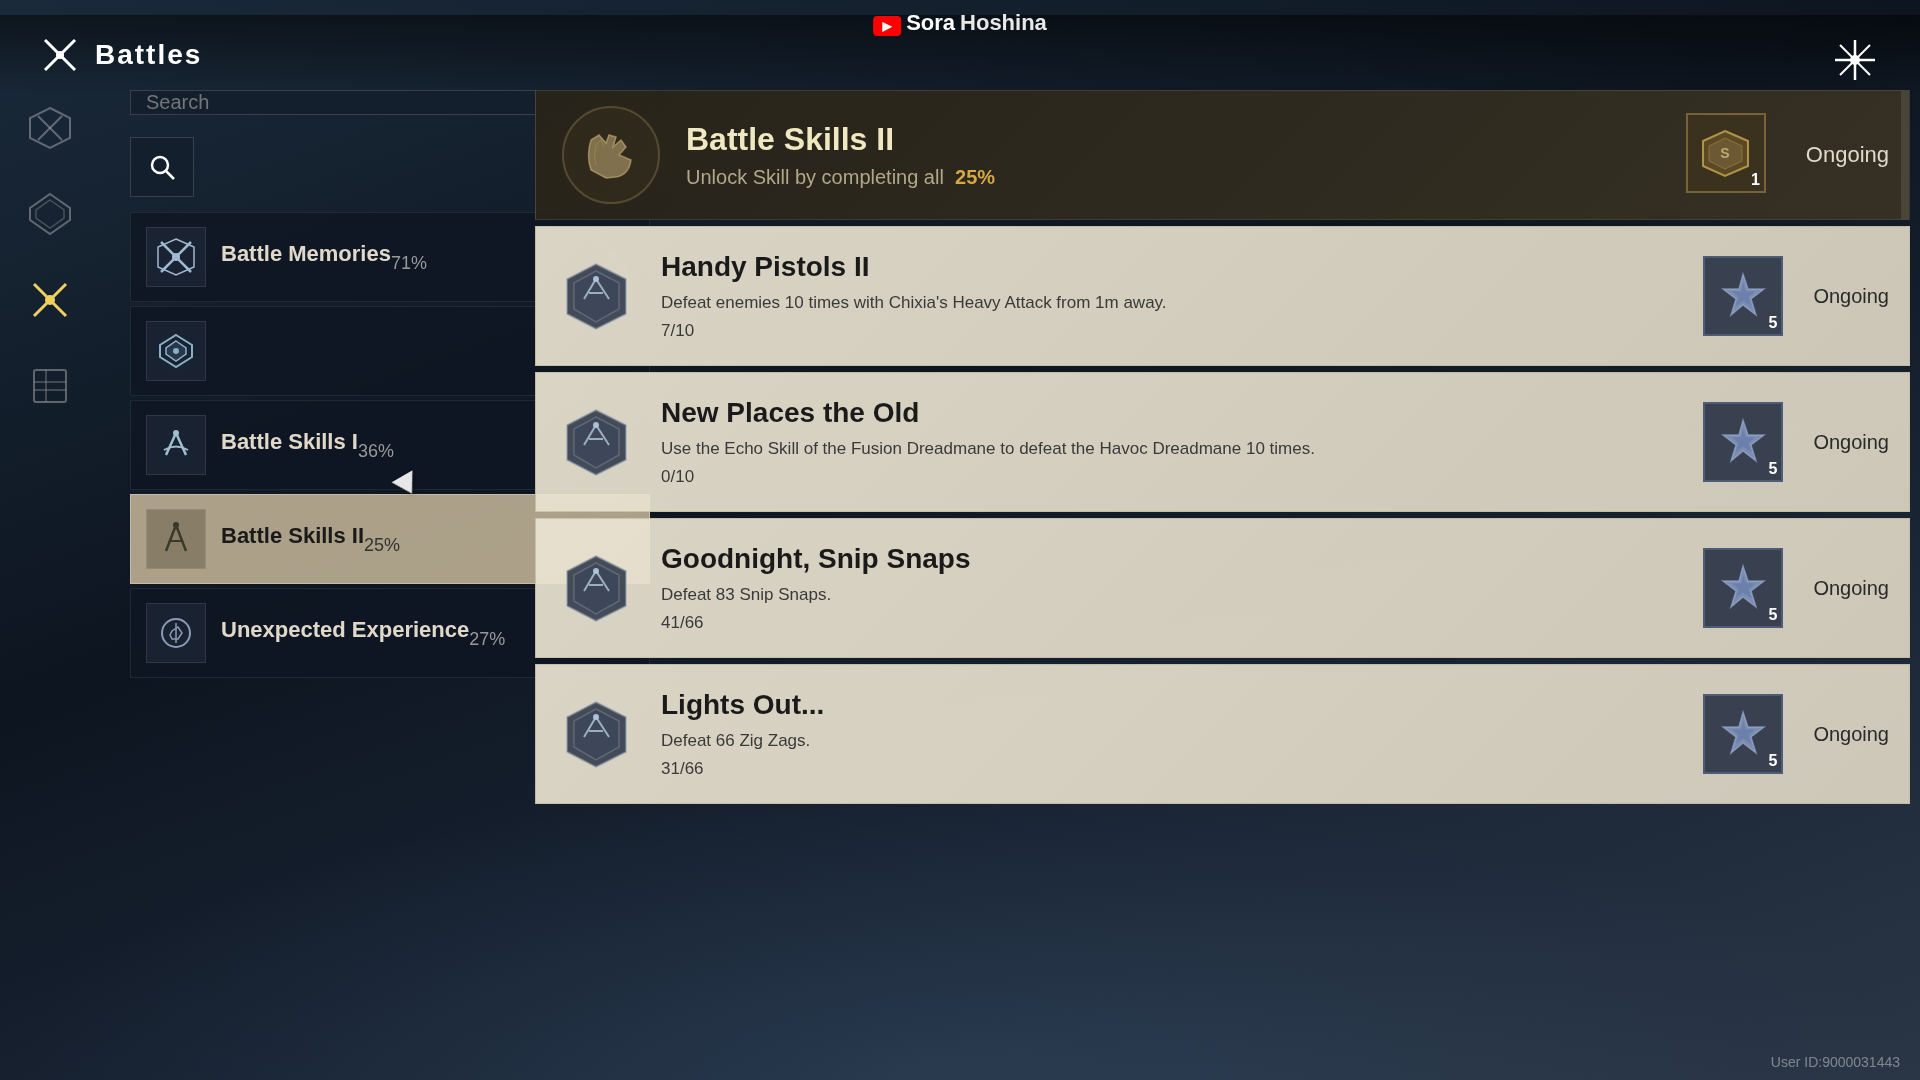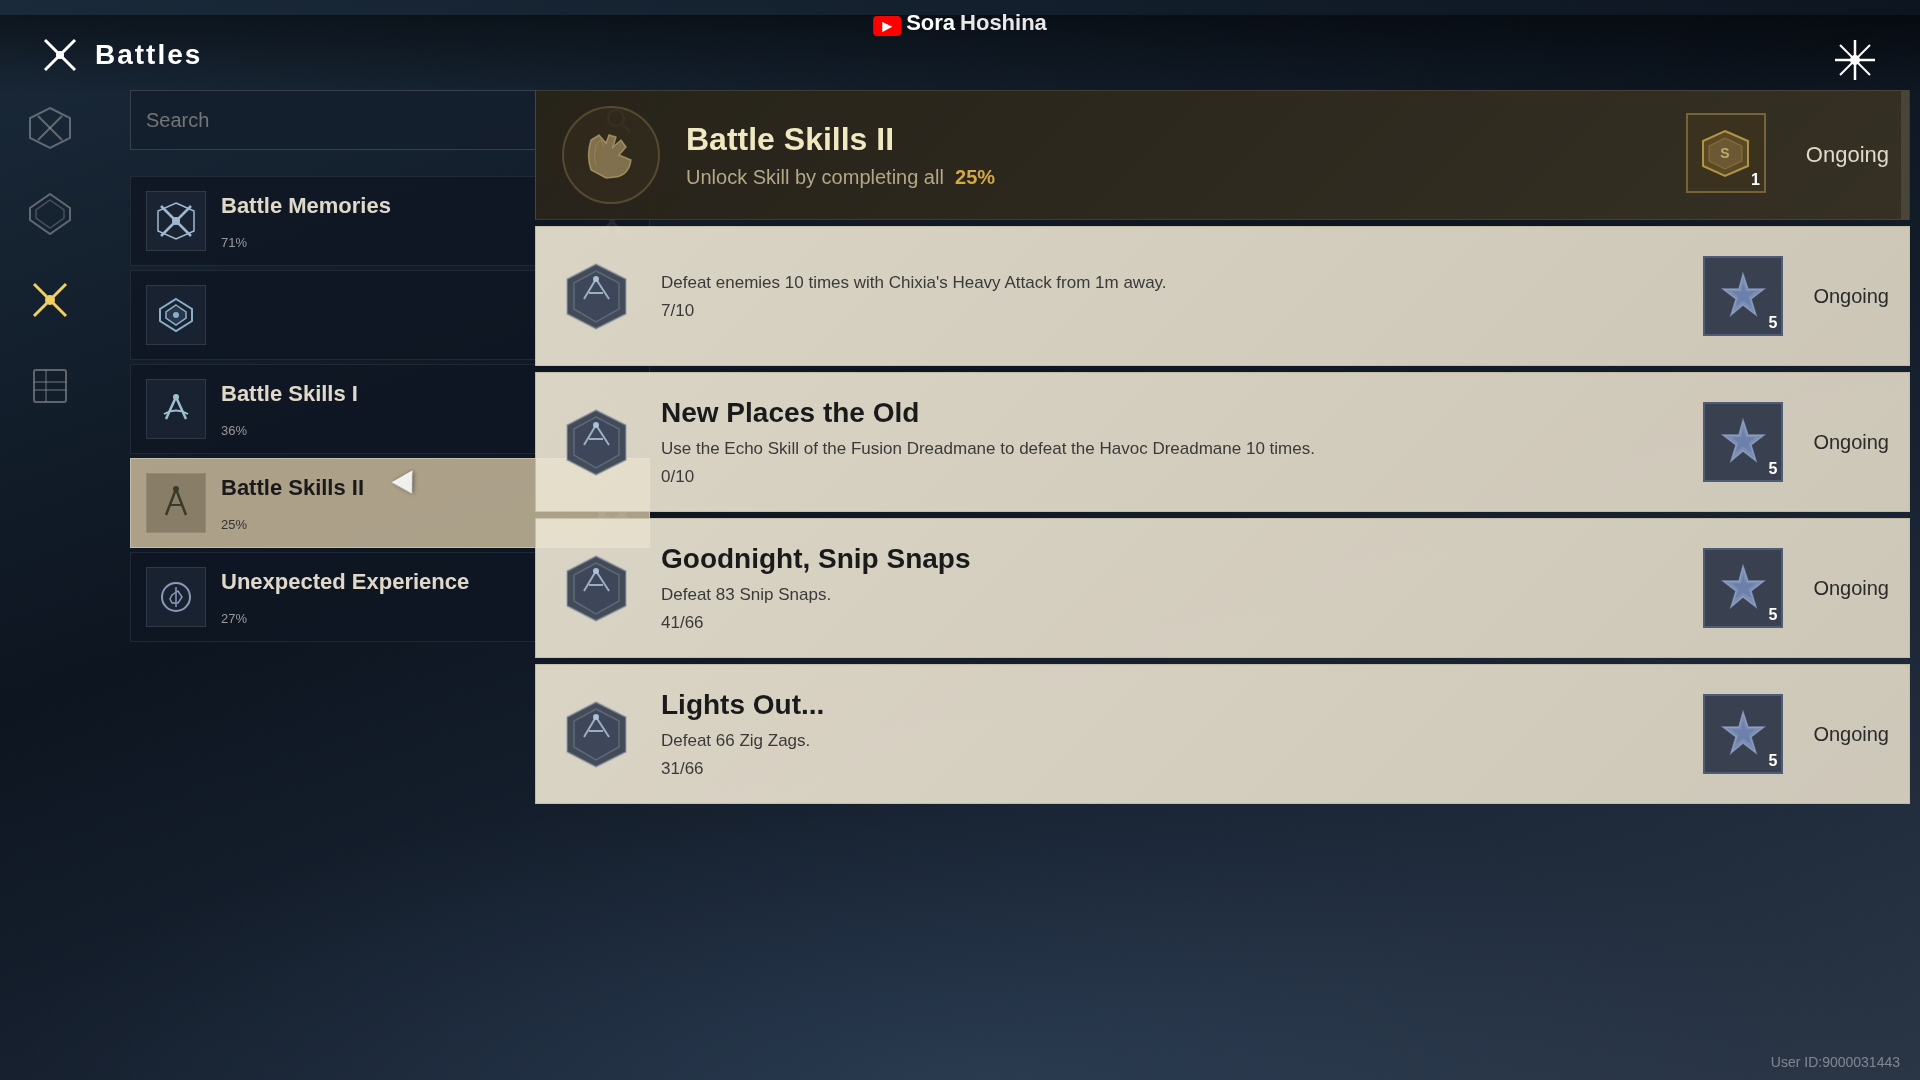--- a/index.html
+++ b/index.html
@@ -93,21 +93,22 @@
       width: 520px;
       display: flex;
       flex-direction: column;
       gap: 0;
     }
 
     
     .search-container {
       display: flex;
       gap: 22px;
-      margin-bottom: 26px;
+      margin-bottom: 15px;
+      flex-direction: column;
     }
     .search-input {
       flex: 1;
       height: 60px;
       background: rgba(20,30,45,0.85);
       border: 1px solid rgba(255,255,255,0.15);
       color: #ccc;
       font-size: 20px;
       padding: 0 15px;
       outline: none;
@@ -157,31 +158,31 @@
       justify-content: center;
       margin-right: 15px;
       flex-shrink: 0;
       border: 1px solid rgba(255,255,255,0.1);
     }
     .category-item.active .category-icon-container {
       background: rgba(100,90,70,0.5);
     }
     .category-info {
       display: flex;
-      flex-direction: column;
+      flex-direction: row;
       justify-content: flex-end;
     }
     .category-name {
       font-size: 22px;
       font-weight: bold;
       color: #e0d8c8;
       margin-bottom: 4px;
     }
     .category-percent {
-      font-size: 13px;
+      font-size: 18px;
       color: #999;
       margin-top: 12px;
     }
     .category-watermark {
       position: absolute;
       right: 10px;
       top: 50%;
       transform: translateY(-50%);
       opacity: 0.08;
       font-size: 60px;
@@ -578,20 +579,21 @@
   <div class="quest-item">
     <div class="quest-hex-icon">
       <svg width="75" height="75" viewBox="0 0 75 75" fill="none">
         <polygon points="37,5 67,20 67,55 37,70 8,55 8,20" fill="rgba(50,60,75,0.9)" stroke="rgba(150,160,180,0.5)" stroke-width="2"></polygon>
         <polygon points="37,12 60,24 60,50 37,63 15,50 15,24" fill="rgba(60,70,90,0.7)" stroke="rgba(140,150,170,0.4)" stroke-width="1.5"></polygon>
         <path d="M25,40 L37,20 L50,40 M30,34 L44,34" stroke="rgba(180,200,220,0.8)" stroke-width="2" fill="none"></path>
         <circle cx="37" cy="20" r="3" fill="rgba(180,200,220,0.9)"></circle>
       </svg>
     </div>
     <div class="quest-info">
+      <div class="quest-title">Handy Pistols II</div>
       <div class="quest-desc">Defeat enemies 10 times with Chixia's Heavy Attack from 1m away.</div>
       <div class="quest-progress">7/10</div>
     </div>
     <div class="quest-reward">
       <div class="quest-reward-icon">
         <svg width="55" height="55" viewBox="0 0 55 55" fill="none">
           <polygon points="27,5 32,20 48,20 35,30 40,46 27,36 15,46 20,30 7,20 23,20" fill="rgba(140,160,200,0.8)" stroke="rgba(160,180,220,0.6)" stroke-width="1.5"></polygon>
           <polygon points="27,12 30,22 40,22 33,28 36,38 27,32 19,38 22,28 15,22 25,22" fill="rgba(100,120,170,0.6)" stroke="rgba(130,150,190,0.4)" stroke-width="1"></polygon>
         </svg>
         <span class="quest-reward-count">5</span>

